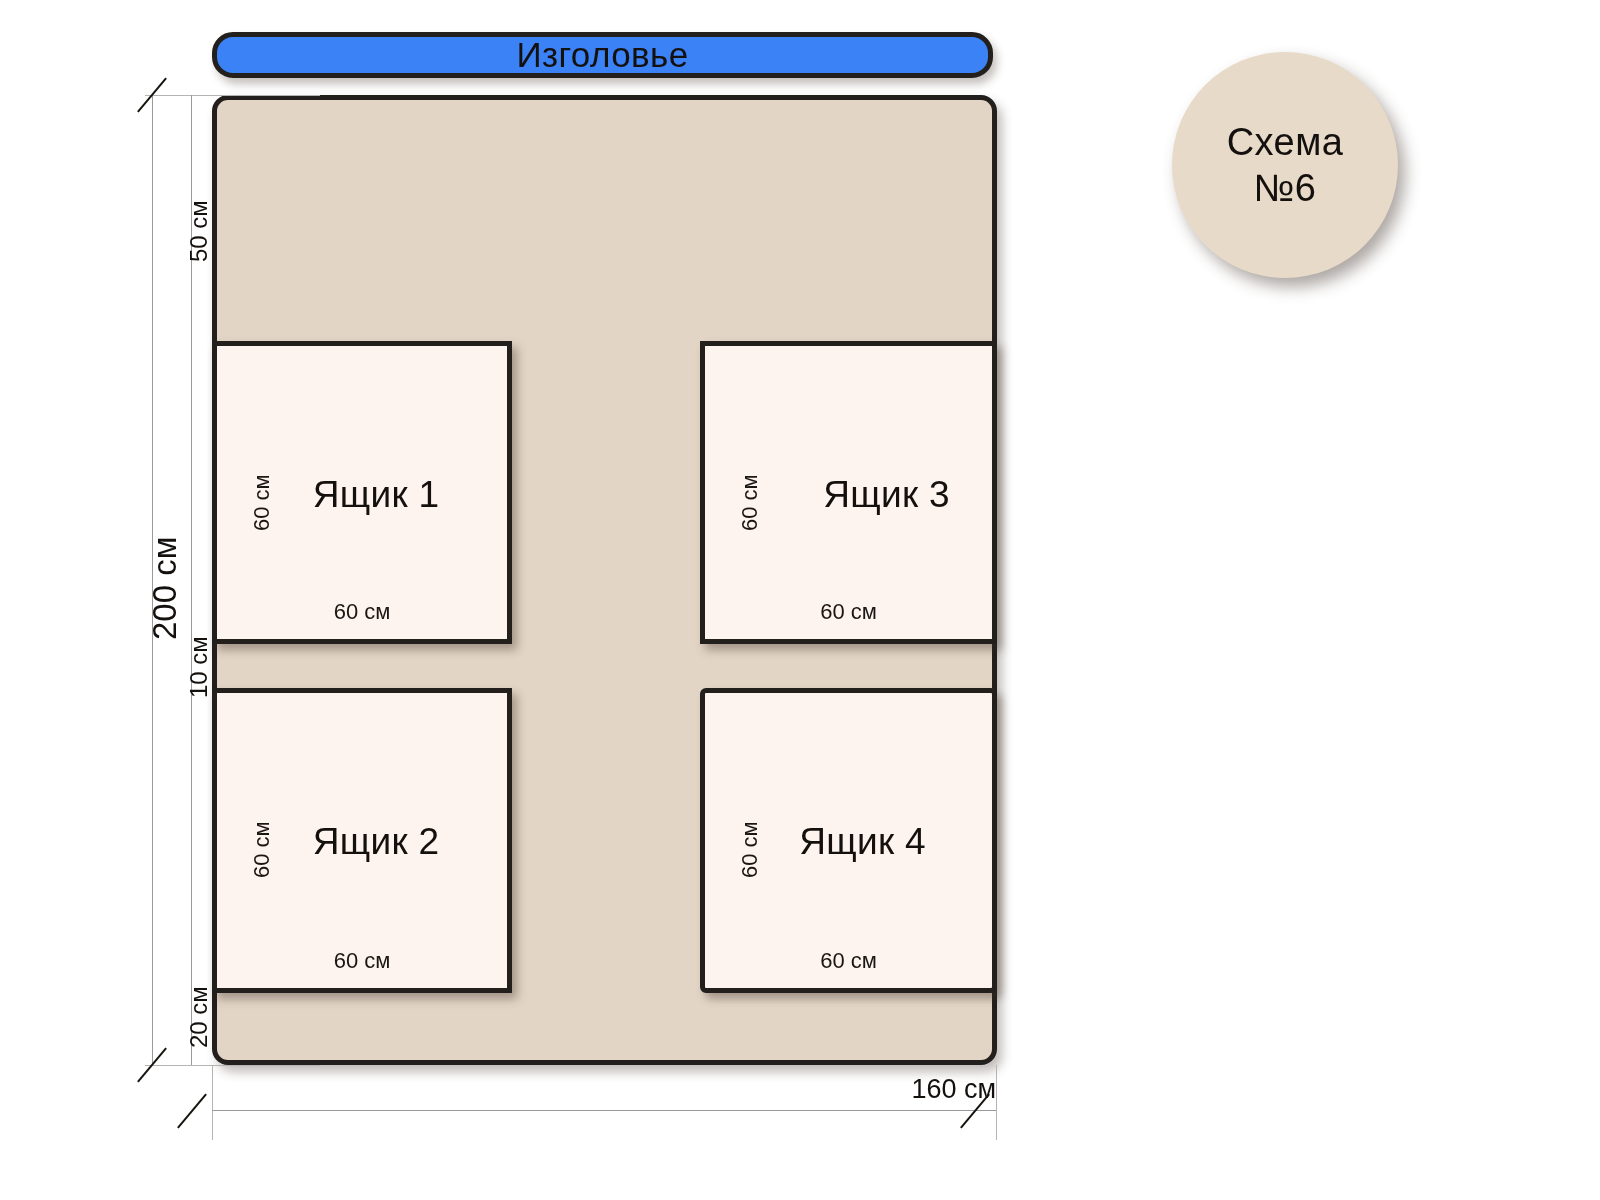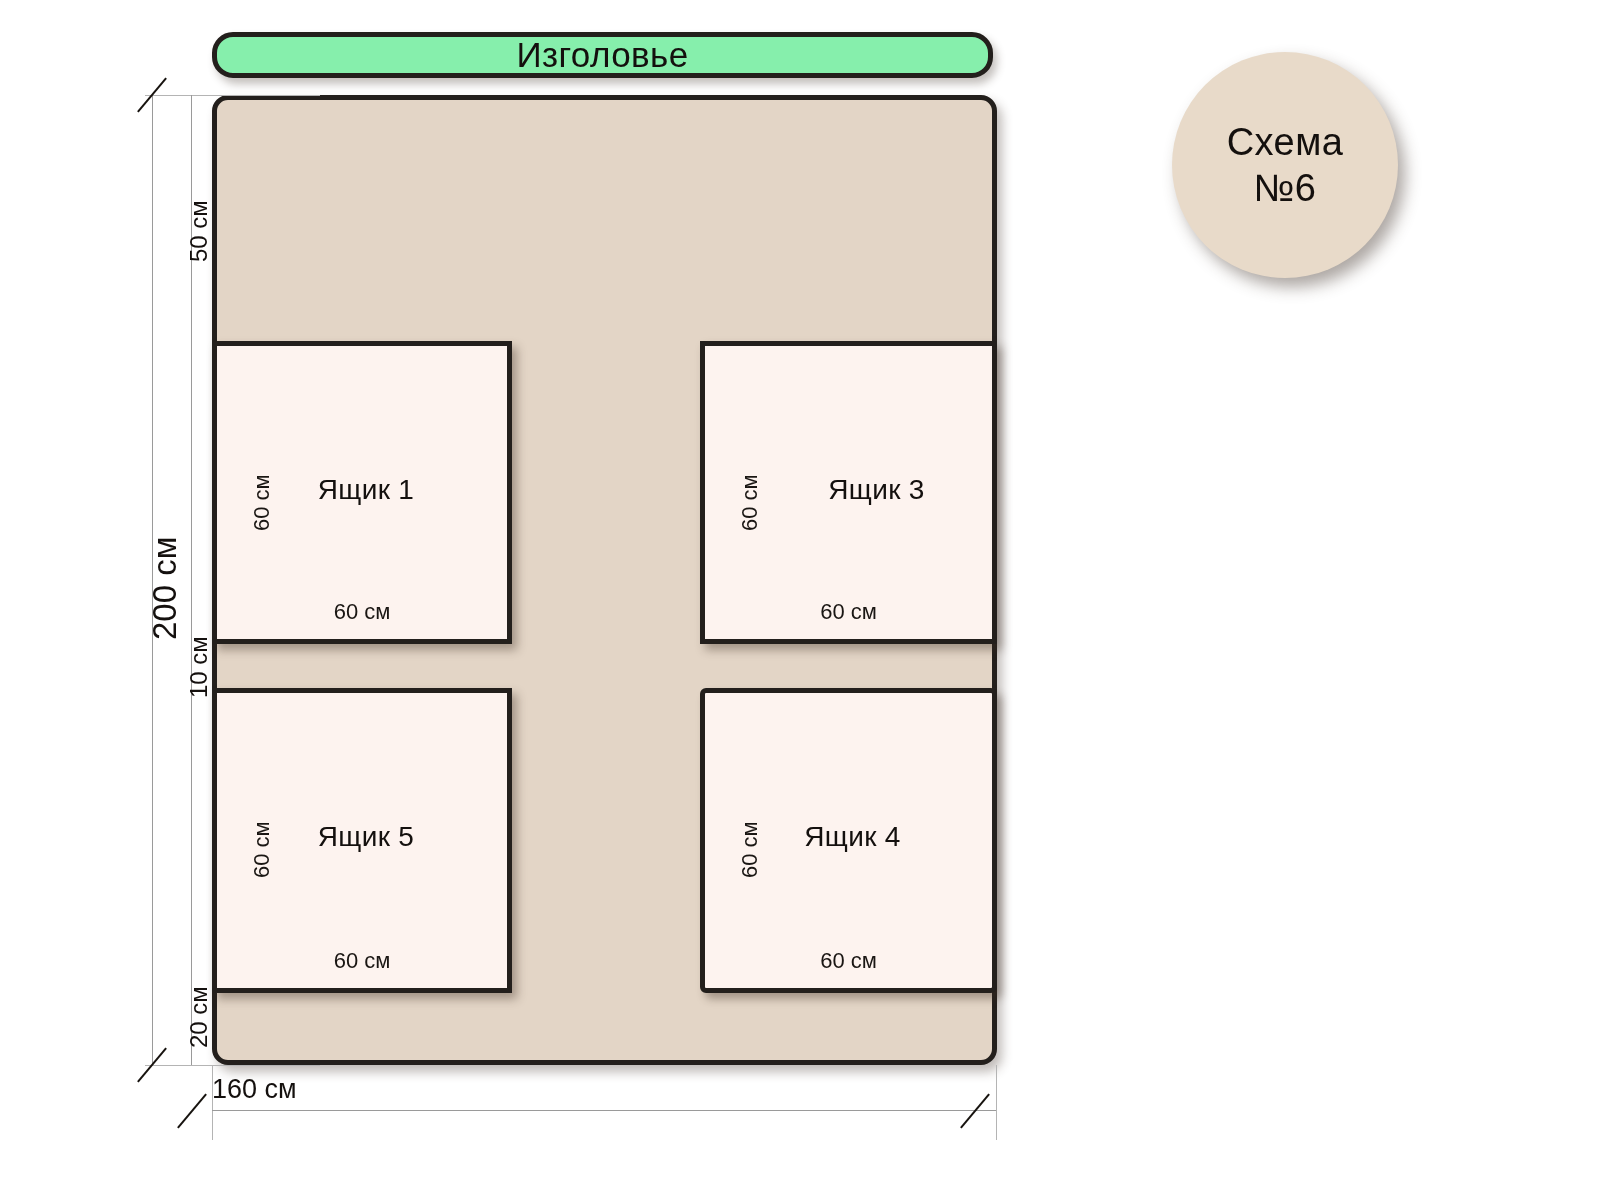--- a/index.html
+++ b/index.html
@@ -25,21 +25,21 @@
 
   
   .piece {
     position: absolute;
     box-sizing: border-box;
     border: 5px solid #231f1c;
   }
 
   .headboard {
     border-radius: 21px;
-    background: #86efac;
+    background: #3b82f6;
     box-shadow: 4px 6px 9px rgba(60,45,35,0.30);
     display: flex;
     align-items: center;
     justify-content: center;
   }
   .headboard-label {
     font-size: 35px;
     color: #14100e;
     letter-spacing: 0.4px;
     font-weight: 400;
@@ -51,24 +51,24 @@
     box-shadow: 5px 7px 11px rgba(60,45,35,0.32);
   }
 
   .drawer {
     background: #fdf3ef;
     border-width: 5px;
     box-shadow: 5px 6px 9px rgba(60,45,35,0.38);
   }
   .drawer-title {
     position: absolute;
-    left: 4px;
+    left: 14px;
     width: 100%;
     text-align: center;
-    font-size: 28px;
+    font-size: 37px;
     color: #14100e;
     letter-spacing: 0.3px;
   }
   .drawer-w {
     position: absolute;
     left: 0;
     width: 100%;
     text-align: center;
     font-size: 22px;
     color: #1a1613;
@@ -120,21 +120,21 @@
     white-space: nowrap;
   }
   .dim-label-v.big {
     font-size: 33px;
   }
   .dim-label-h {
     position: absolute;
     font-size: 27px;
     color: #14100e;
     white-space: nowrap;
-    text-align: left;
+    text-align: right;
   }
 
   
   .badge {
     position: absolute;
     border-radius: 50%;
     background: #e8dac9;
     box-shadow: 7px 9px 16px rgba(60,45,35,0.42);
     display: flex;
     flex-direction: column;
@@ -165,21 +165,21 @@
     <span class="drawer-h" style="left:32px; top:185px;">60 см</span>
   </div>
 
   <div class="piece drawer" style="left:700px; top:341px; width:297px; height:303px;">
     <span class="drawer-title" style="top:128px;margin-left:24px;">Ящик 3</span>
     <span class="drawer-w" style="top:253px;">60 см</span>
     <span class="drawer-h" style="left:32px; top:185px;">60 см</span>
   </div>
 
   <div class="piece drawer" style="left:212px; top:688px; width:300px; height:305px;">
-    <span class="drawer-title" style="top:128px;">Ящик 5</span>
+    <span class="drawer-title" style="top:128px;">Ящик 2</span>
     <span class="drawer-w" style="top:255px;">60 см</span>
     <span class="drawer-h" style="left:32px; top:185px;">60 см</span>
   </div>
 
   <div class="piece drawer" style="left:700px; top:688px; width:297px; height:305px;border-radius:6px;">
     <span class="drawer-title" style="top:128px;">Ящик 4</span>
     <span class="drawer-w" style="top:255px;">60 см</span>
     <span class="drawer-h" style="left:32px; top:185px;">60 см</span>
   </div>
 

